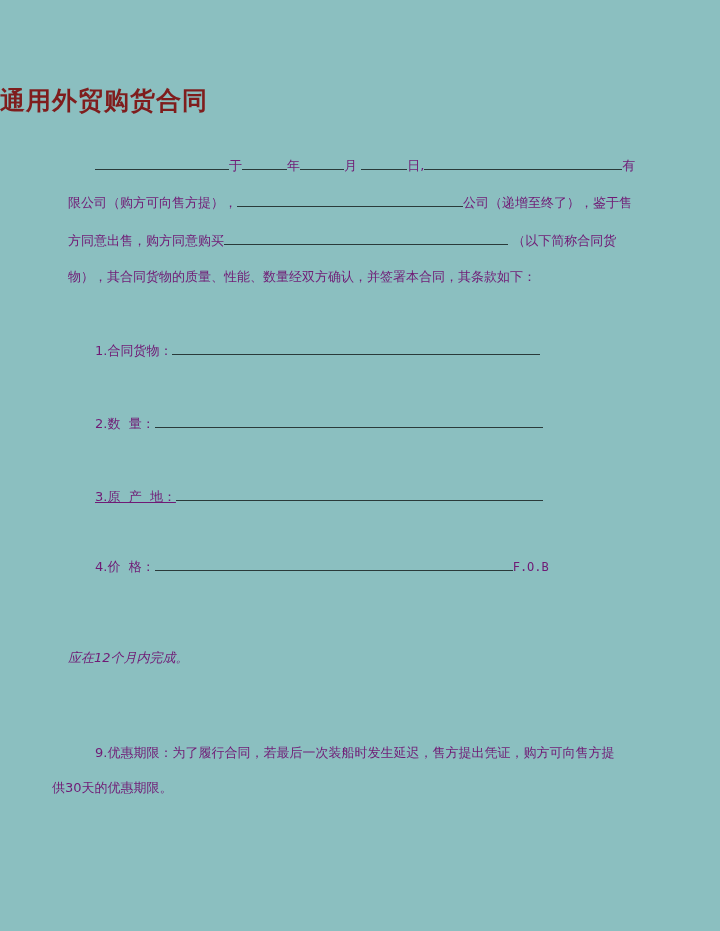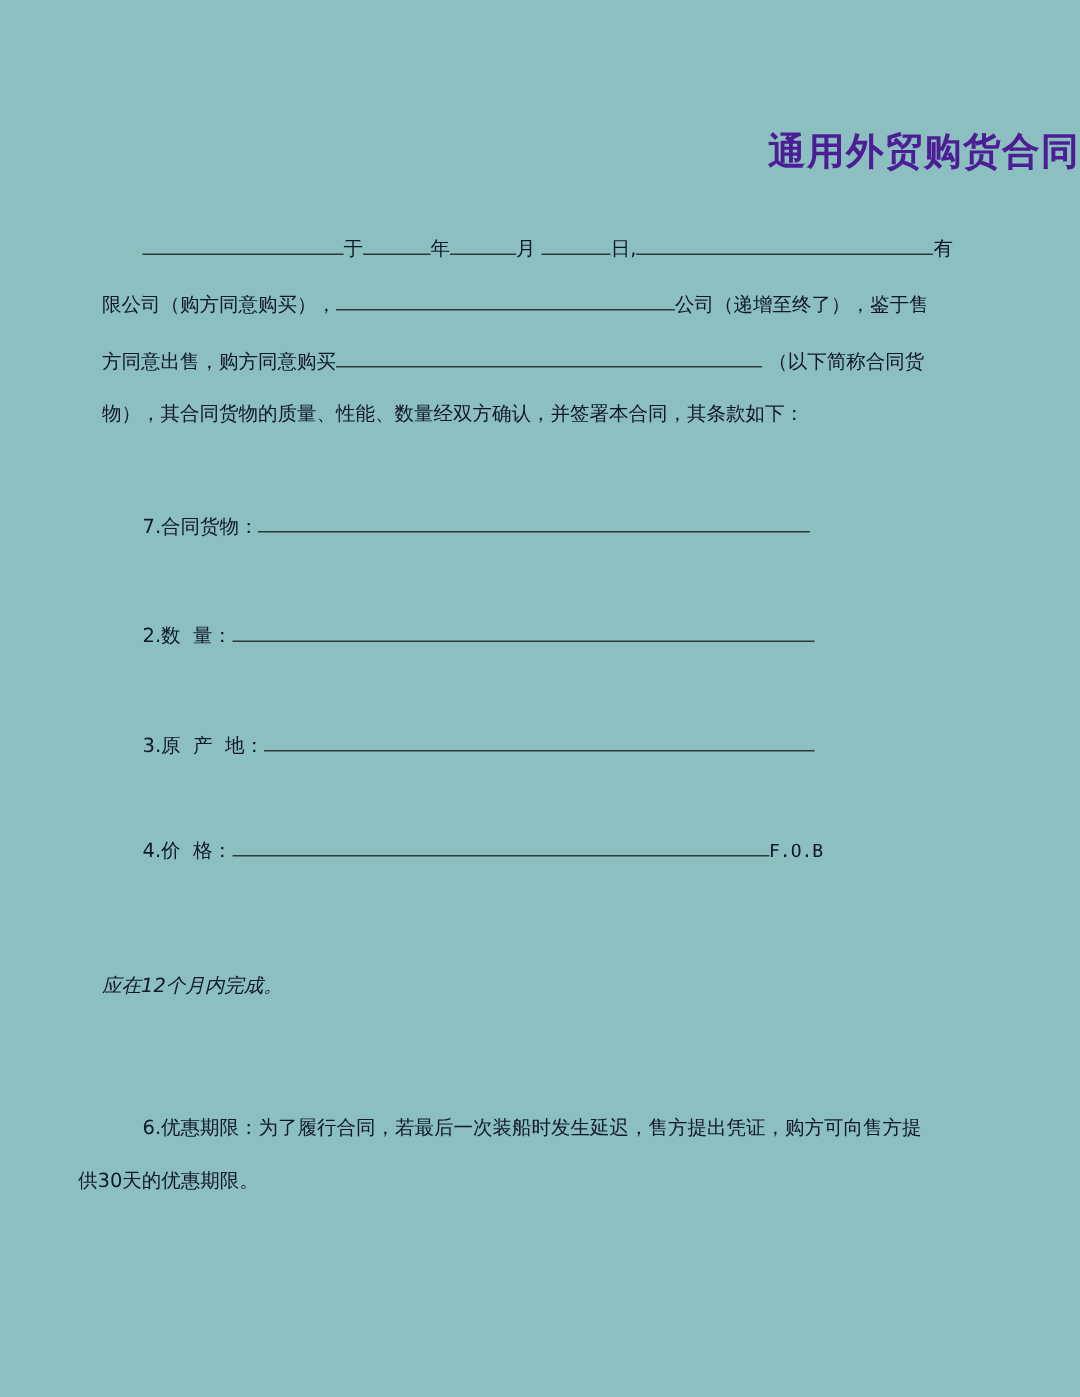--- a/index.html
+++ b/index.html
@@ -19,32 +19,32 @@
       position: absolute;
       left: 0; top: 0;
       width: 720px;
       height: 931px;
     }
     .title {
       position: absolute;
       left: 0;
       width: 720px;
       top: 84px;
-      text-align: right;
+      text-align: left;
       font-size: 25px;
       font-weight: bold;
       letter-spacing: 1px;
-      color: #4c1d95;
+      color: #7f1d1d;
     }
     .line {
       position: absolute;
       white-space: nowrap;
       font-size: 13px;
       line-height: 20px;
-      color: #0f172a;
+      color: #701a75;
       text-align: center;
     }
     .blank {
       display: inline-block;
       border-bottom: 1px solid #2a3a3a;
       height: 14px;
       vertical-align: baseline;
     }
     .mono {
       font-family: "DejaVu Sans Mono", "Liberation Mono", monospace;
@@ -56,43 +56,43 @@
 
 <div class="page">
 
   <div class="title">通用外贸购货合同</div>
 
   <div class="line" style="left:95px; top:155px;">
     <span class="blank" style="width:134px;"></span><span>于</span><span class="blank" style="width:45px;"></span><span>年</span><span class="blank" style="width:44px;"></span><span>月</span>&nbsp;<span class="blank" style="width:46px;"></span><span>日,</span><span class="blank" style="width:198px;"></span><span>有</span>
   </div>
 
   <div class="line" style="left:68px; top:192px;">
-    <span>限公司（购方同意购买），</span><span class="blank" style="width:226px;"></span><span>公司（递增至终了），鉴于售</span>
+    <span>限公司（购方可向售方提），</span><span class="blank" style="width:226px;"></span><span>公司（递增至终了），鉴于售</span>
   </div>
 
   <div class="line" style="left:68px; top:267px;">物），其合同货物的质量、性能、数量经双方确认，并签署本合同，其条款如下：</div>
 
   <div class="line" style="left:68px; top:230px;">
     <span>方同意出售，购方同意购买</span><span class="blank" style="width:284px;"></span>&nbsp;<span>（以下简称合同货</span>
   </div>
 
   <div class="line" style="left:95px; top:340px;">
-    <span>7.合同货物：</span><span class="blank" style="width:368px;"></span>
+    <span>1.合同货物：</span><span class="blank" style="width:368px;"></span>
   </div>
 
   <div class="line" style="left:95px; top:413px;">
     <span style="white-space:pre;margin-top:12px;">2.数  量：</span><span class="blank" style="width:388px;"></span>
   </div>
 
   <div class="line" style="left:95px; top:486px;">
-    <span style="white-space:pre;">3.原  产  地：</span><span class="blank" style="width:367px;"></span>
+    <span style="white-space:pre;text-decoration:underline;">3.原  产  地：</span><span class="blank" style="width:367px;"></span>
   </div>
 
   <div class="line" style="left:95px; top:556px;">
     <span style="white-space:pre;">4.价  格：</span><span class="blank" style="width:358px;"></span><span class="mono">F.O.B</span>
   </div>
 
   <div class="line" style="left:68px; top:648px;font-style:italic;">应在12个月内完成。</div>
 
-  <div class="line" style="left:95px; top:743px;">6.优惠期限：为了履行合同，若最后一次装船时发生延迟，售方提出凭证，购方可向售方提</div>
+  <div class="line" style="left:95px; top:743px;">9.优惠期限：为了履行合同，若最后一次装船时发生延迟，售方提出凭证，购方可向售方提</div>
   <div class="line" style="left:52px; top:778px;">供30天的优惠期限。</div>
 
 </div>
 
 </body></html>

